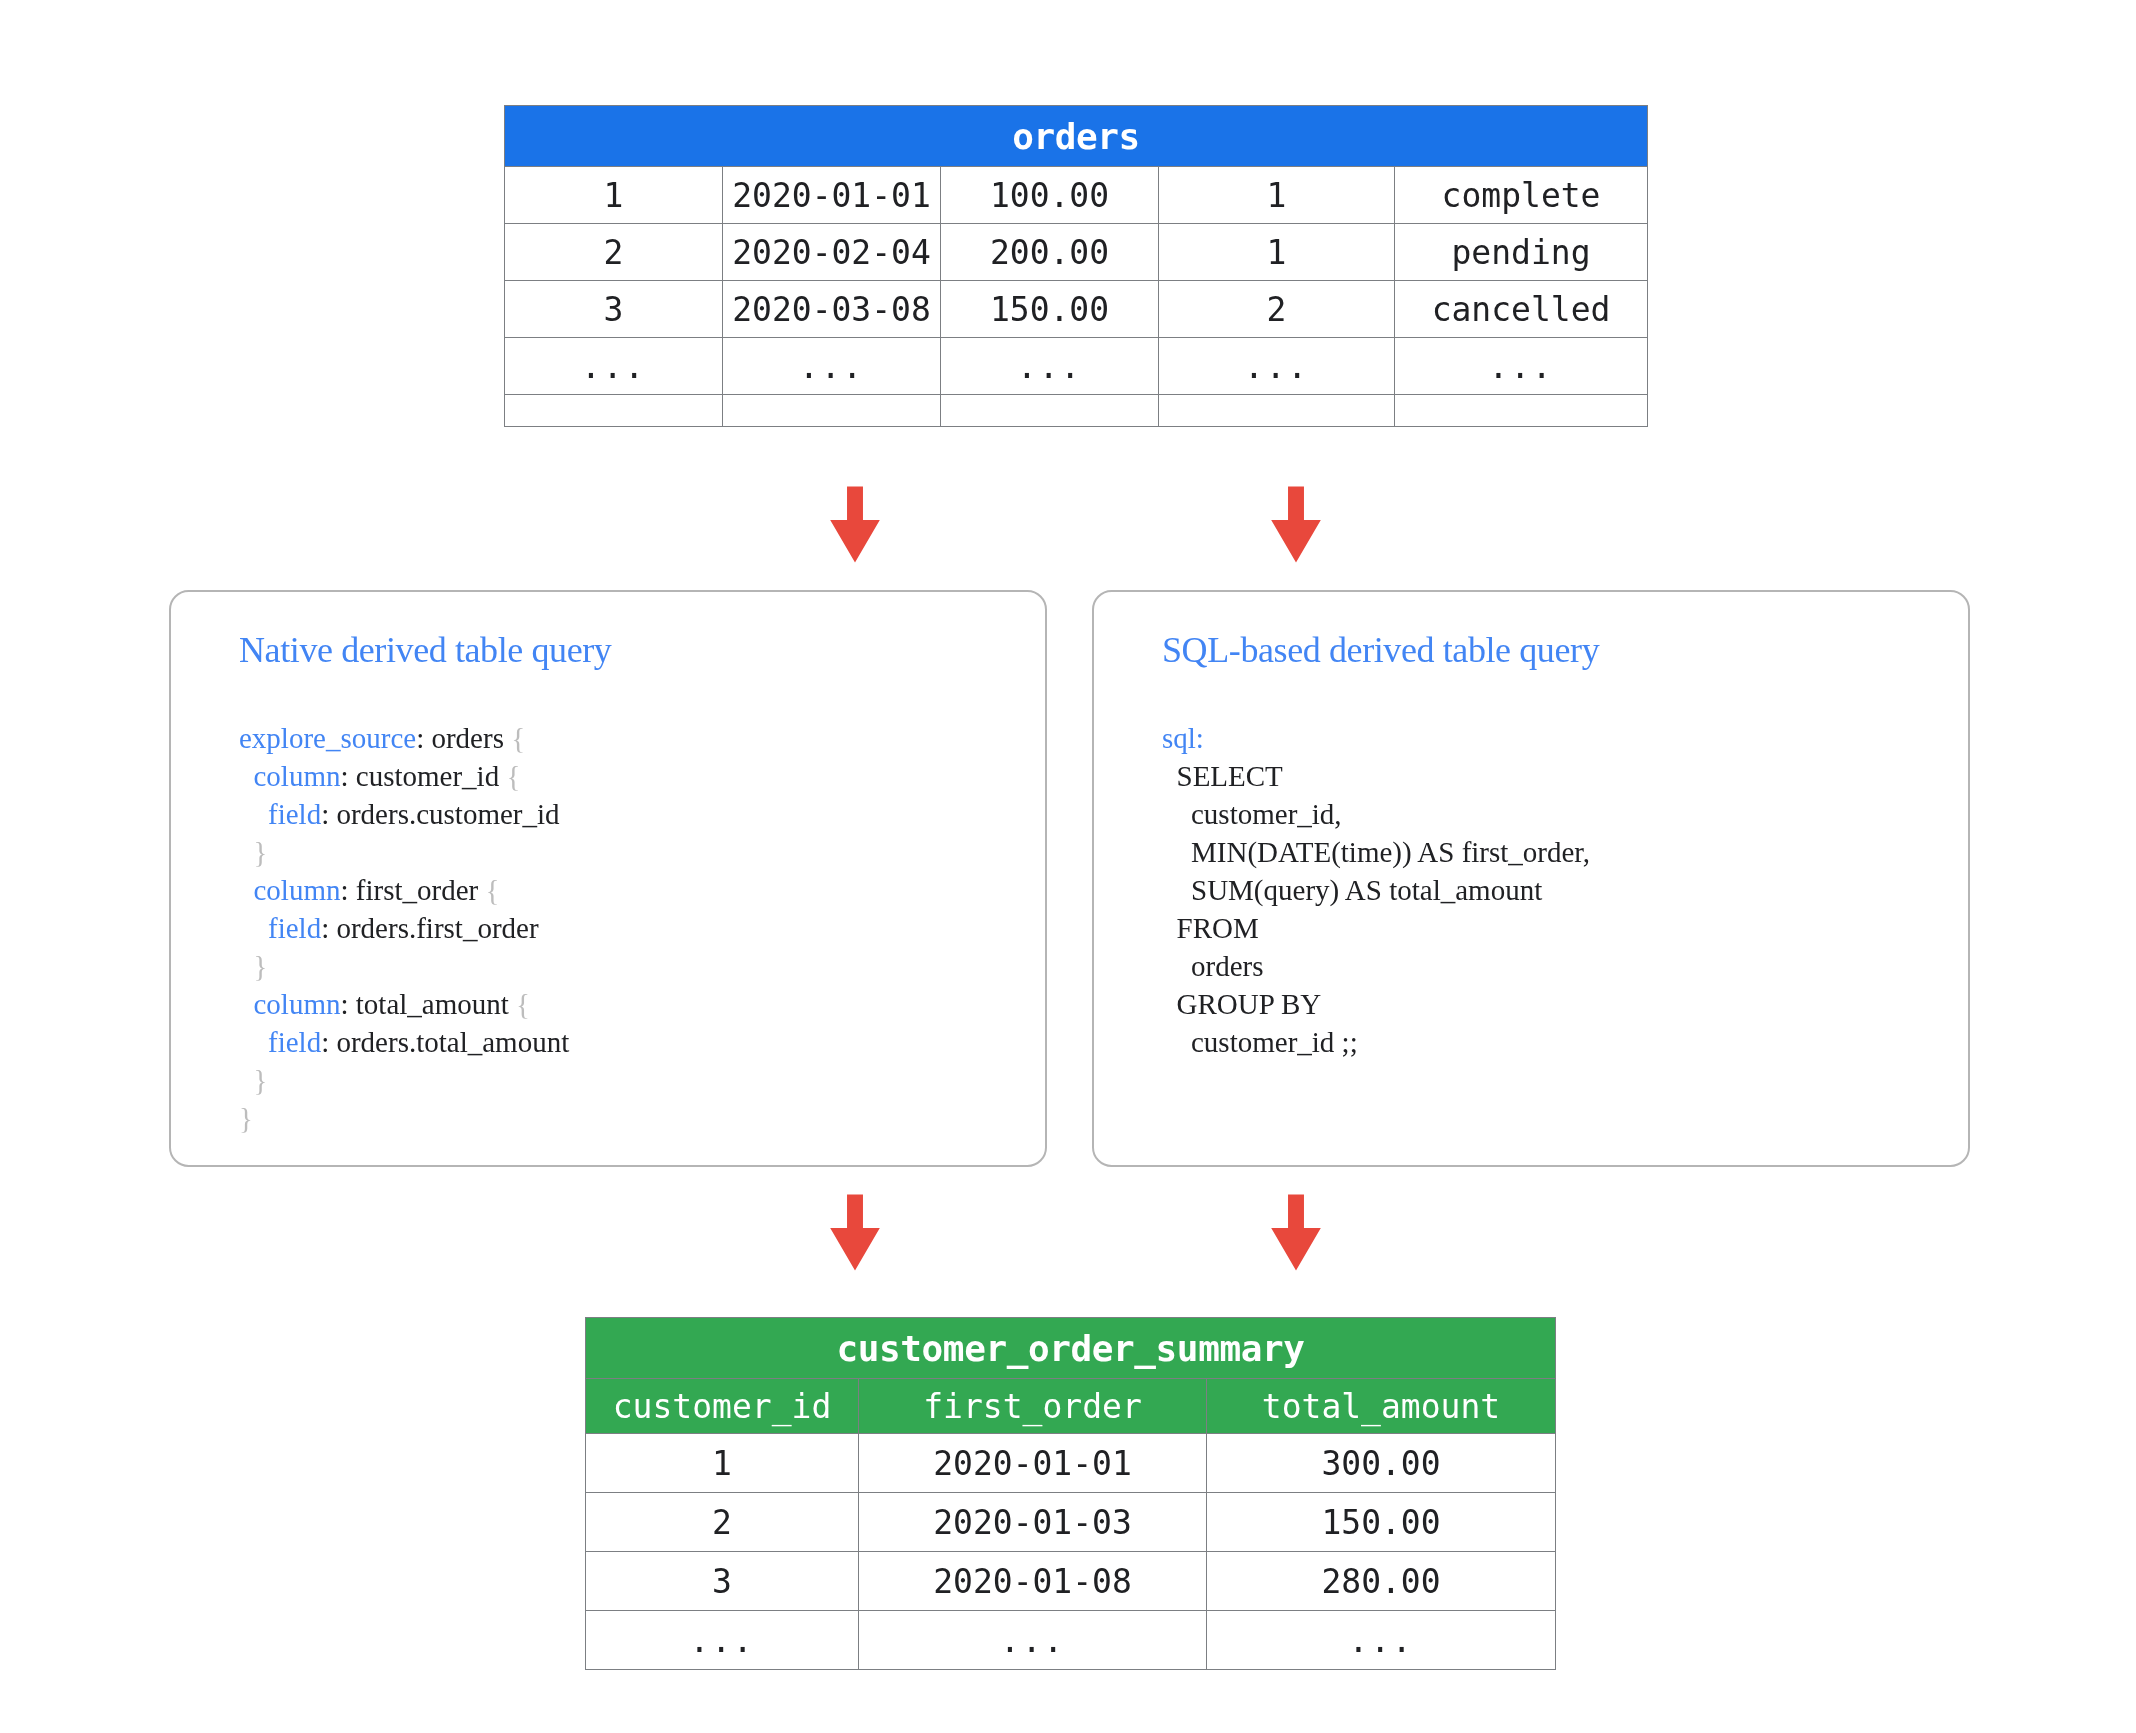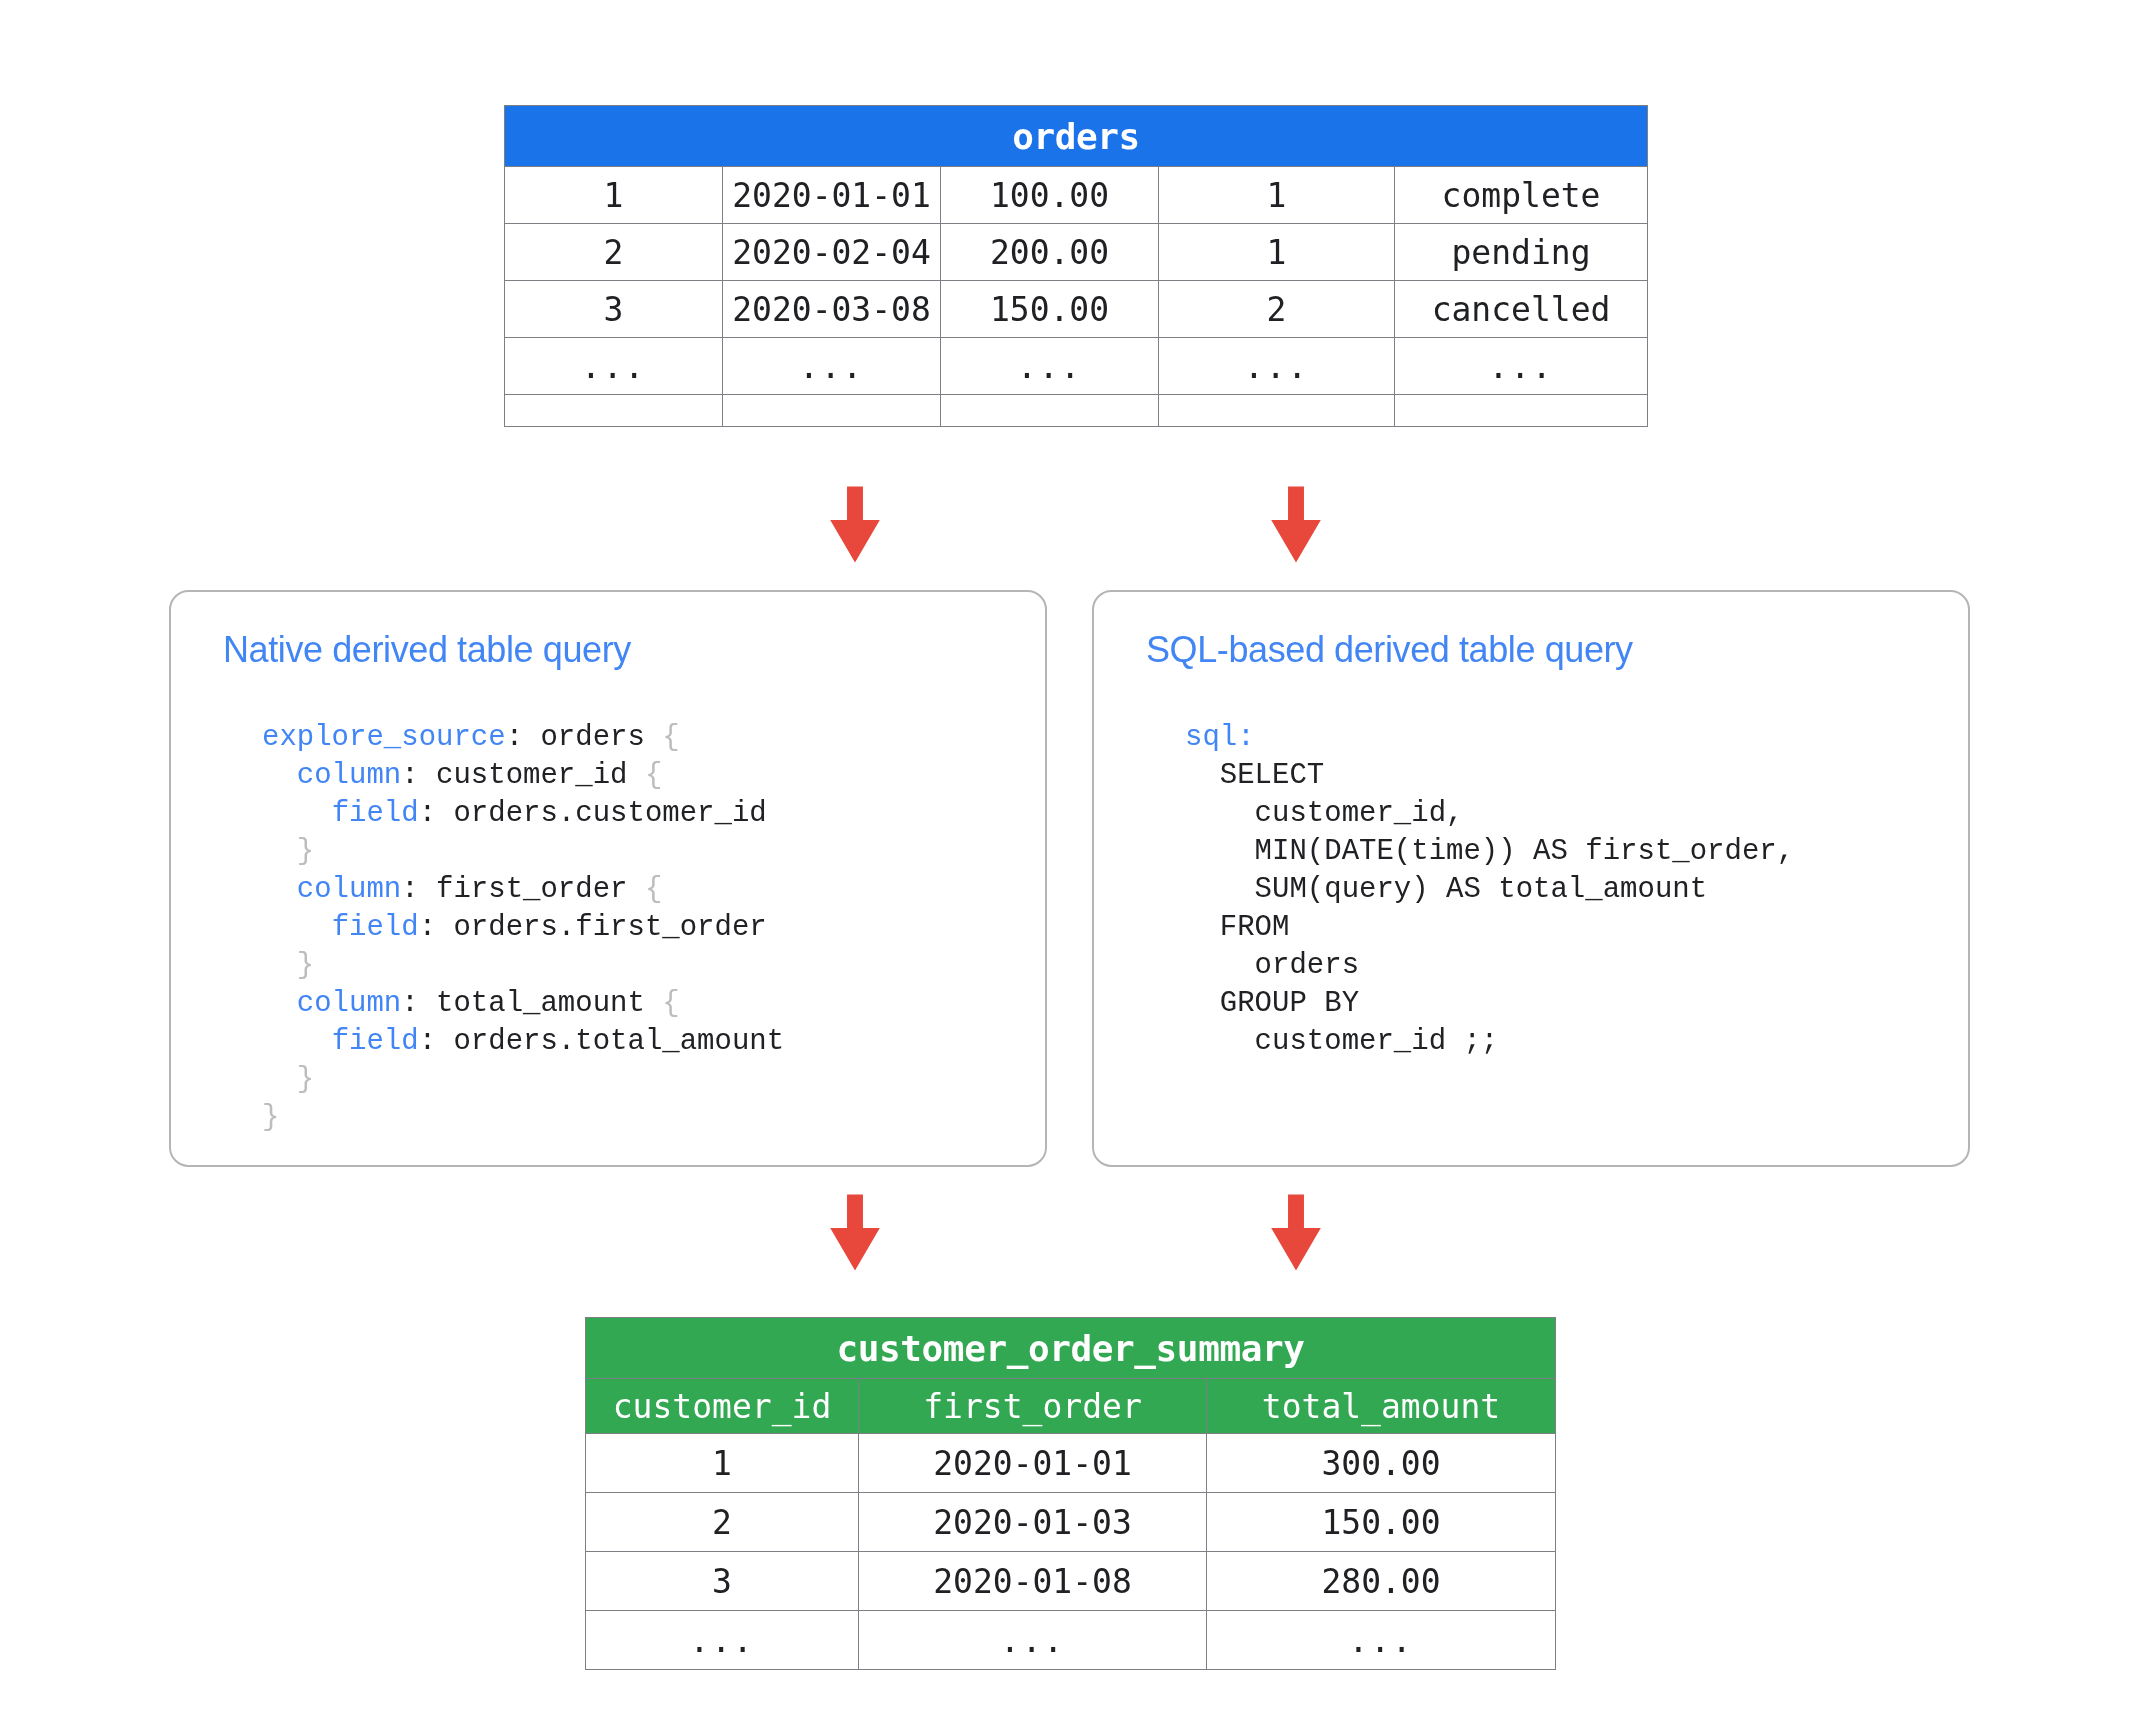--- a/index.html
+++ b/index.html
@@ -87,38 +87,37 @@
     border: 2.7px solid #b5b5b5;
     border-radius: 19.6px;
     background: #ffffff;
     box-sizing: border-box;
   }
   #panel-native { left: 169px; top: 590px; width: 878px; height: 577px; }
   #panel-sql    { left: 1092px; top: 590px; width: 878px; height: 577px; }
 
   .panel-title {
     position: absolute;
-    left: 52px;
+    left: 68px;
     top: 37px;
     color: #4285f4;
     font-size: 36px;
-    font-family: Liberation Sans, sans-serif;
+    font-family: Liberation Serif, serif;
     letter-spacing: -0.4px;
     white-space: nowrap;
   }
   .code-block {
     position: absolute;
     left: 68px;
     top: 127px;
-    font-family: Liberation Mono, monospace;
+    font-family: Liberation Serif, serif;
     font-size: 29px;
     line-height: 38px;
     color: #202124;
     white-space: pre;
-    margin-left: 23px;
   }
   .kw   { color: #4285f4; }
   .brc  { color: #bdbdbd; }
 
   
   .arrow {
     position: absolute;
     width: 62px;
     height: 77px;
   }

